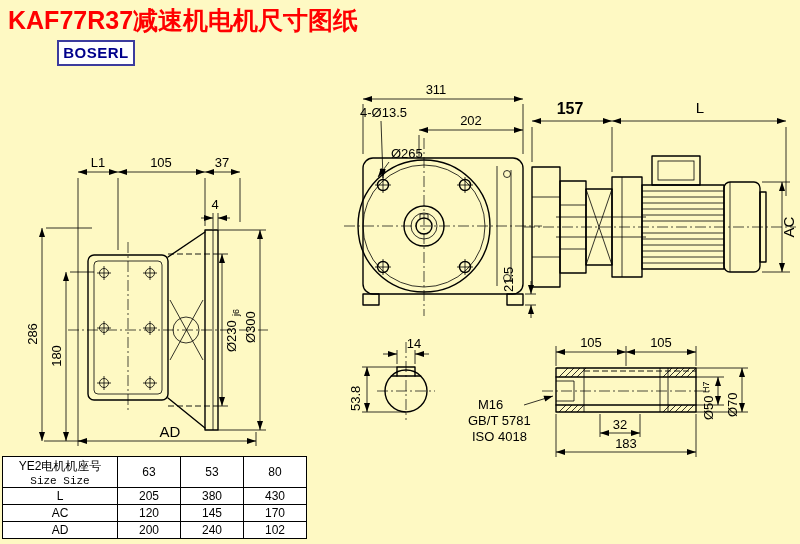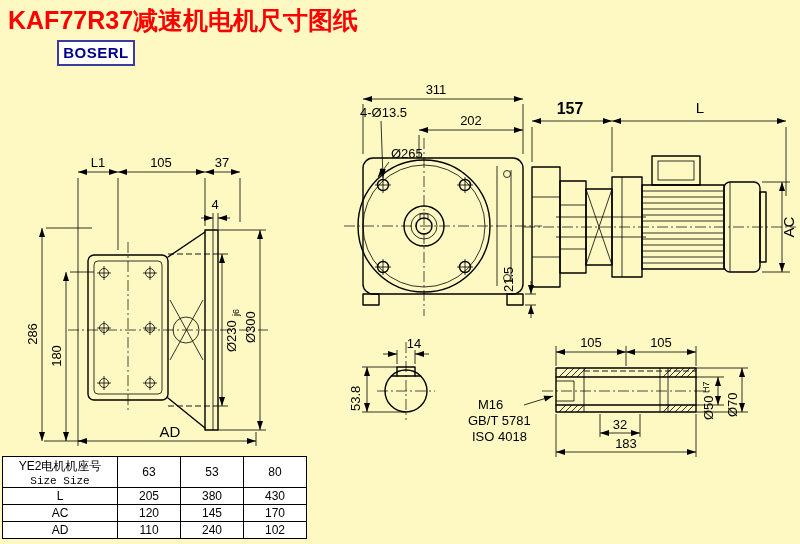--- a/index.html
+++ b/index.html
@@ -289,20 +289,20 @@
       <td>430</td>
     </tr>
     <tr class="r">
       <td>AC</td>
       <td>120</td>
       <td>145</td>
       <td>170</td>
     </tr>
     <tr class="r">
       <td>AD</td>
-      <td>110</td>
+      <td>200</td>
       <td>240</td>
       <td>102</td>
     </tr>
   </tbody>
     </table>
 
 </div>
 
 </body></html>

